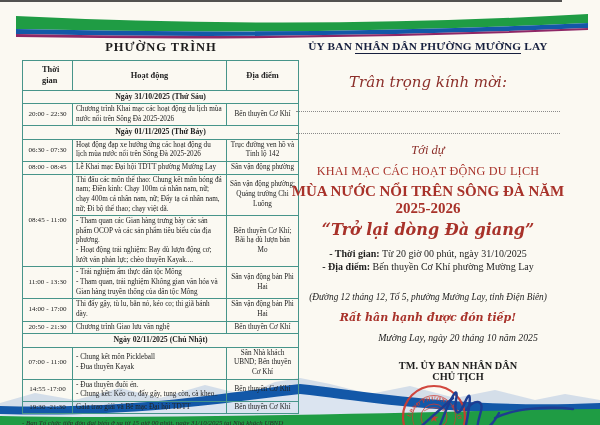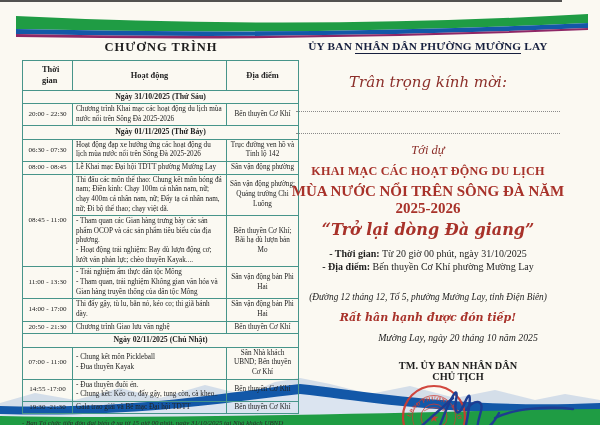--- a/index.html
+++ b/index.html
@@ -30,21 +30,21 @@
   .notes{margin-top:4px;font-size:6.9px;font-style:italic;line-height:1.5;color:#2a2a2a;}
 
   
   .invite{position:absolute;left:283px;top:40px;width:290px;text-align:center;z-index:2;}
   .org-title{font-weight:bold;font-size:11.3px;color:var(--navy);letter-spacing:.2px;}
   .org-title .u{border-bottom:1.2px solid var(--navy);padding-bottom:1px;}
   .salutation{margin-top:21px;font-style:italic;font-size:15px;color:var(--script-red);font-family:"DejaVu Serif",serif;}
   .dotline{margin:0 auto;width:264px;border-bottom:1.6px dotted #8a8a8a;height:21px;}
   .dotline.second{height:22px;}
   .attend{margin-top:9px;font-style:italic;font-size:12.5px;color:var(--script-red);}
-  .event1{margin-top:6px;font-weight:bold;font-size:12.2px;color:var(--accent-red);letter-spacing:.2px;}
+  .event1{margin-top:6px;font-weight:normal;font-size:12.2px;color:var(--accent-red);letter-spacing:.2px;}
   .event2{margin-top:4px;font-weight:bold;font-size:15px;color:var(--accent-red);}
   .slogan{margin-top:3px;font-style:italic;font-weight:bold;font-size:16px;color:var(--accent-red);font-family:"DejaVu Serif",serif;}
   .detail{margin-top:9px;font-size:10px;}
   .detail + .detail{margin-top:2px;}
   .detail b{font-weight:bold;}
   .address{margin-top:20px;font-style:italic;font-size:9.3px;}
   .closing{margin-top:9px;font-style:italic;font-weight:bold;font-size:11px;color:var(--accent-red);font-family:"DejaVu Serif",serif;}
   .dateline{margin-top:8px;font-style:italic;font-size:9.8px;padding-left:60px;}
   .signer-org{margin-top:17px;font-weight:bold;font-size:10.3px;padding-left:60px;}
   .signer-title{font-weight:bold;font-size:10.3px;padding-left:60px;}
@@ -58,21 +58,21 @@
 
 <div class="scan-edge"></div>
 
 <svg class="top-wave" viewBox="0 0 572 30" preserveAspectRatio="none">
   <path d="M0,3 Q286,17 572,1 L572,10 Q286,23 0,16 Z" fill="var(--band-green)"></path>
   <path d="M0,16 Q286,23 572,10 L572,15 Q286,27 0,21 Z" fill="var(--band-blue)"></path>
   <path d="M0,21 Q286,27 572,15 L572,17 Q286,29 0,24 Z" fill="var(--band-magenta)"></path>
 </svg>
 
 <div class="program">
-  <div class="program-title">CHƯƠNG TRÌNH</div>
+  <div class="program-title">PHƯỜNG TRÌNH</div>
 
   <table>
     <colgroup>
         <col style="width:50px">
         <col style="width:154px">
         <col style="width:72px">
       </colgroup>
     <tbody>
         <tr class="head">
       <td>Thời gian</td>

